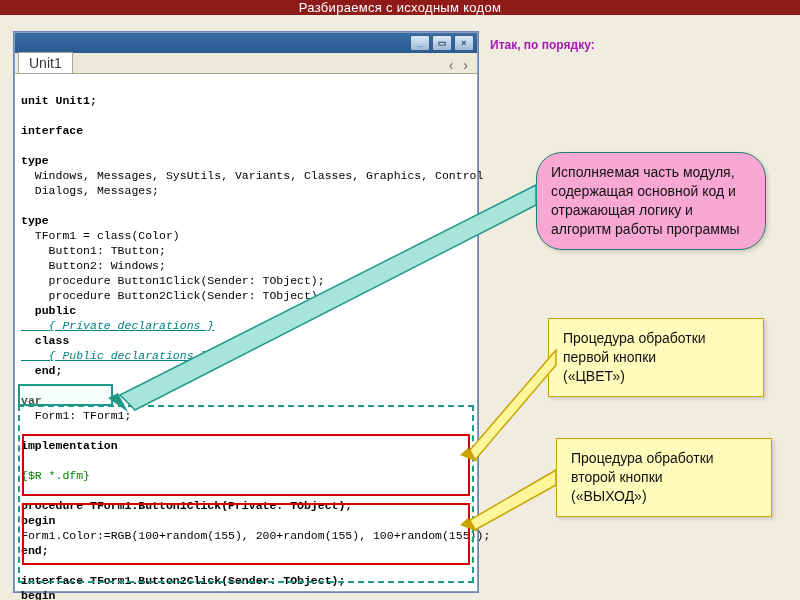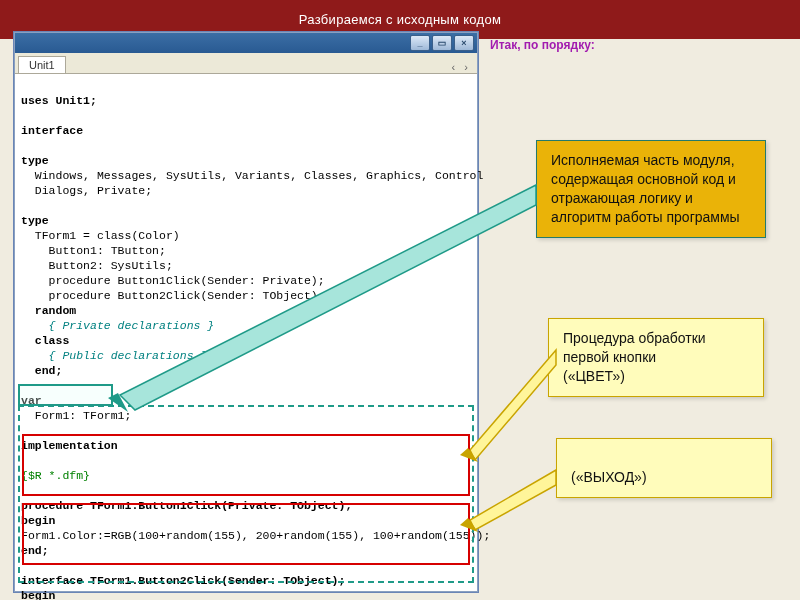--- a/index.html
+++ b/index.html
@@ -10,21 +10,21 @@
     background: #f0ece0;
     font-family: Arial, sans-serif;
     overflow: hidden;
     position: relative;
   }
   .header-bar {
     background: #8f1a1a;
     color: #fff;
     font-size: 13px;
     text-align: center;
-    padding: 12px 0;
+    padding: 0 0;
     font-weight: normal;
     letter-spacing: .3px;
   }
   .subtitle {
     position: absolute;
     left: 490px;
     top: 38px;
     font-weight: bold;
     font-size: 12px;
     color: #a21caf;
@@ -55,61 +55,61 @@
     border: 1px solid #3a5f8a;
     border-radius: 2px;
     display:flex;align-items:center;justify-content:center;
     font-size:9px;color:#2a4a6d;font-weight:bold;
   }
   .tabstrip {
     height: 20px;
     background: #ece9d8;
     border-bottom: 1px solid #aca899;
     display:flex;align-items:flex-end;
-    font-size:11px;
+    font-size:14px;
   }
   .tab {
     background:#fff;
     border:1px solid #aca899;
     border-bottom:none;
     padding:2px 10px;
     margin-left:3px;
     color:#333;
   }
   .tab-arrows { margin-left:auto; padding:0 6px; color:#666; letter-spacing:3px;}
   .code {
     font-family: "Courier New", monospace;
     font-size: 11.5px;
     line-height: 15px;
     color: #000;
     white-space: pre;
     padding: 4px 6px;
     position:relative;
   }
   .kw { font-weight: bold; }
-  .cm { color:#008080; font-style:italic;}
+  .cm { color:#008080; font-style:italic;text-decoration:underline;}
   .dfm { color:#008000; }
 
   
   .hl { position:absolute; border:2px solid; pointer-events:none; }
   .hl-impl  { left:18px; top:384px; width:91px; height:18px; border-color:#1f9a88; background:rgba(230,255,250,.3);}
   .hl-green { left:18px; top:405px; width:452px; height:174px; border:2px dashed #1f9a88;}
   .hl-red1  { left:22px; top:434px; width:444px; height:58px; border-color:#d60000;}
   .hl-red2  { left:22px; top:503px; width:444px; height:58px; border-color:#d60000;}
 
   
   .callout {
     position:absolute;
     border:1px solid;
     padding:10px 14px;
     font-size:14px;
     line-height:1.35;
     box-shadow: 2px 2px 4px rgba(0,0,0,.15);
   }
-  .c-teal   { left:536px; top:140px; width:200px; border-color:#247a6b; background:#eab308; color:#111;}
+  .c-teal   { left:536px; top:152px; width:200px; border-color:#247a6b; background:#f9a8d4; color:#111;border-radius:26px;}
   .c-yellow1{ left:548px; top:318px; width:186px; border-color:#c9a400; background:#fffcbb; color:#111;}
   .c-yellow2{ left:556px; top:438px; width:186px; border-color:#c9a400; background:#fffcbb; color:#111;}
 
   svg.arrows { position:absolute; left:0; top:0; width:800px; height:600px; pointer-events:none; }
 </style>
 </head>
 <body>
 
 <div class="header-bar">
   <span>Разбираемся с исходным кодом</span>
@@ -121,35 +121,35 @@
   <div class="titlebar">
     <div class="winbtn">_</div>
     <div class="winbtn">▭</div>
     <div class="winbtn">×</div>
   </div>
   <div class="tabstrip">
     <div class="tab">Unit1</div>
     <div class="tab-arrows">‹ ›</div>
   </div>
   <div class="code">
-<span class="kw">uses Unit1;</span>
+<span class="kw">unit Unit1;</span>
 <span></span>
 <span class="kw">interface</span>
 <span></span>
 <span class="kw">type</span>
 <span>  Windows, Messages, SysUtils, Variants, Classes, Graphics, Control</span>
-<span>  Dialogs, Private;</span>
+<span>  Dialogs, Messages;</span>
 <span></span>
 <span class="kw">type</span>
 <span>  TForm1 = class(Color)</span>
 <span>    Button1: TButton;</span>
-<span>    Button2: SysUtils;</span>
-<span>    procedure Button1Click(Sender: Private);</span>
+<span>    Button2: Windows;</span>
+<span>    procedure Button1Click(Sender: TObject);</span>
 <span>    procedure Button2Click(Sender: TObject);</span>
-<span class="kw">  random</span>
+<span class="kw">  public</span>
 <span class="cm">    { Private declarations }</span>
 <span class="kw">  class</span>
 <span class="cm">    { Public declarations }</span>
 <span class="kw">  end;</span>
 <span></span>
 <span class="kw">var</span>
 <span>  Form1: TForm1;</span>
 <span></span>
 <span class="kw">implementation</span>
 <span></span>
@@ -172,21 +172,21 @@
 <div class="hl hl-red2"></div>
 
 <div class="callout c-teal">
   <span>Исполняемая часть модуля, содержащая основной код  и отражающая логику и алгоритм работы программы</span>
 </div>
 <div class="callout c-yellow1">
   <span>Процедура обработки первой кнопки</span><br>
   <span>        («ЦВЕТ»)</span>
 </div>
 <div class="callout c-yellow2">
-  <br>
+  <span>Процедура обработки второй кнопки</span><br>
   <span>(«ВЫХОД»)</span>
 </div>
 
 <svg class="arrows">
 
   <polygon points="536,185 120,395 135,410 536,205" fill="#a7e5db" stroke="#1f9a88" stroke-width="1.5"></polygon>
   <polygon points="118,393 108,398 128,412" fill="#1f9a88"></polygon>
 
   <polygon points="556,350 470,450 475,460 556,365" fill="#fff59a" stroke="#c9a400" stroke-width="1.5"></polygon>
   <polygon points="468,448 460,455 478,462" fill="#c9a400"></polygon>

